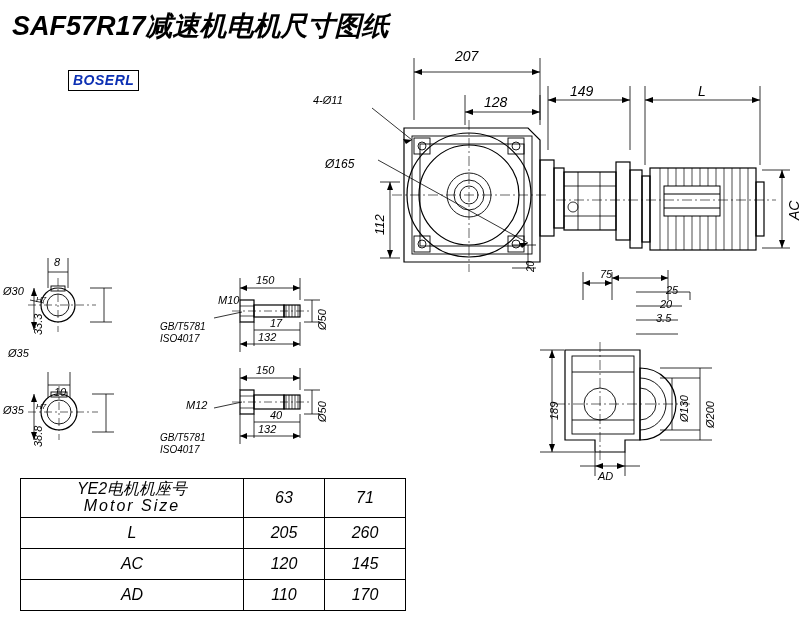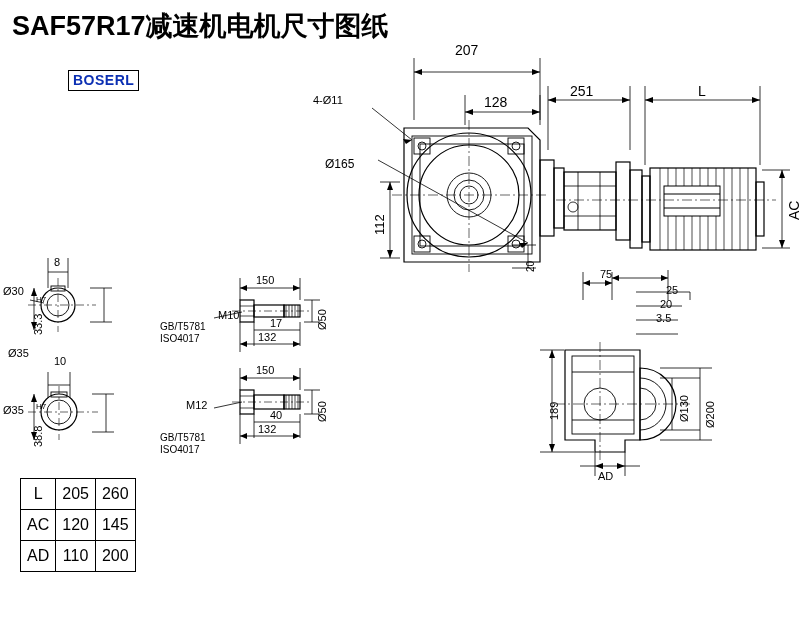--- a/index.html
+++ b/index.html
@@ -12,20 +12,21 @@
     height: 627px;
     position: relative;
     font-family: "Liberation Sans", sans-serif;
     color: #000;
     overflow: hidden;
   }
   #page {
     position: relative;
     width: 800px;
     height: 485px;
+    font-style: italic;
   }
   .title {
     position: absolute;
     left: 12px;
     top: 8px;
     font-size: 27px;
     font-weight: bold;
     letter-spacing: 0px;
     white-space: nowrap;
   }
@@ -448,23 +449,23 @@
         <line x1="304" y1="414" x2="320" y2="414"></line>
         <line x1="312" y1="390" x2="312" y2="414"></line>
       </g>
       <g stroke-width="0.8">
         <line x1="214" y1="408" x2="242" y2="402"></line>
       </g>
 
     </g>
   </svg>
 
-  <div class="lbl" style="left:455px; top:42px; font-size:14px;">207</div>
+  <div class="lbl" style="left:455px; top:48px; font-size:14px;">207</div>
   <div class="lbl" style="left:484px; top:94px; font-size:14px;">128</div>
-  <div class="lbl" style="left:570px; top:83px; font-size:14px;">251</div>
+  <div class="lbl" style="left:570px; top:83px; font-size:14px;">149</div>
   <div class="lbl" style="left:698px; top:83px; font-size:14px;">L</div>
   <div class="lbl" style="left:313px; top:94px; font-size:11px;">4-Ø11</div>
   <div class="lbl" style="left:325px; top:157px; font-size:12px;">Ø165</div>
   <div class="lbl rot90" style="left:372px; top:235px; font-size:13px;">112</div>
   <div class="lbl rot90" style="left:786px; top:220px; font-size:14px;">AC</div>
   <div class="lbl rot90 xs" style="left:525px; top:272px;">20</div>
 
   <div class="lbl sm" style="left:600px; top:268px;">75</div>
   <div class="lbl sm" style="left:666px; top:284px;">25</div>
   <div class="lbl sm" style="left:660px; top:298px;">20</div>
@@ -472,54 +473,62 @@
   <div class="lbl rot90 sm" style="left:548px; top:420px;">189</div>
   <div class="lbl rot90 sm" style="left:678px; top:422px;">Ø130</div>
   <div class="lbl rot90 sm" style="left:704px; top:428px;">Ø200</div>
   <div class="lbl sm" style="left:598px; top:470px;">AD</div>
 
   <div class="lbl sm" style="left:54px; top:256px;">8</div>
   <div class="lbl sm" style="left:3px; top:285px;">Ø30</div>
   <div class="lbl xs" style="left:36px; top:295px; font-size:8px;">H7</div>
   <div class="lbl rot90 sm" style="left:32px; top:335px;">33.3</div>
   <div class="lbl sm" style="left:8px; top:347px;">Ø35</div>
-  <div class="lbl sm" style="left:54px; top:355px;">10</div>
+  <div class="lbl sm" style="left:54px; top:386px;">10</div>
   <div class="lbl sm" style="left:3px; top:404px;">Ø35</div>
   <div class="lbl xs" style="left:36px; top:402px; font-size:8px;">H7</div>
   <div class="lbl rot90 sm" style="left:32px; top:447px;">38.8</div>
 
   <div class="lbl sm" style="left:256px; top:274px;">150</div>
   <div class="lbl sm" style="left:270px; top:317px;">17</div>
   <div class="lbl sm" style="left:258px; top:331px;">132</div>
   <div class="lbl rot90 sm" style="left:316px; top:330px;">Ø50</div>
-  <div class="lbl sm" style="left:186px; top:309px;padding-left:32px;">M10</div>
+  <div class="lbl sm" style="left:186px; top:294px;padding-left:32px;">M10</div>
   <div class="lbl xs" style="left:160px; top:321px;">GB/T5781</div>
   <div class="lbl xs" style="left:160px; top:333px;">ISO4017</div>
 
   <div class="lbl sm" style="left:256px; top:364px;">150</div>
   <div class="lbl sm" style="left:270px; top:409px;">40</div>
   <div class="lbl sm" style="left:258px; top:423px;">132</div>
   <div class="lbl rot90 sm" style="left:316px; top:422px;">Ø50</div>
   <div class="lbl sm" style="left:186px; top:399px;">M12</div>
   <div class="lbl xs" style="left:160px; top:432px;">GB/T5781</div>
   <div class="lbl xs" style="left:160px; top:444px;">ISO4017</div>
 
   <table class="tbl">
     <tbody>
+        <tr>
+      <td class="hdr-name" rowspan="1">
+        <div class="cn">YE2电机机座号</div>
+        <div style="letter-spacing:2px;">Motor Size</div>
+      </td>
+      <td class="col">63</td>
+      <td class="col">71</td>
+    </tr>
     <tr>
       <td>L</td>
       <td>205</td>
       <td>260</td>
     </tr>
     <tr>
       <td>AC</td>
       <td>120</td>
       <td>145</td>
     </tr>
     <tr>
       <td>AD</td>
       <td>110</td>
-      <td>200</td>
+      <td>170</td>
     </tr>
   </tbody>
     </table>
 
 </div>
 
 </body></html>

